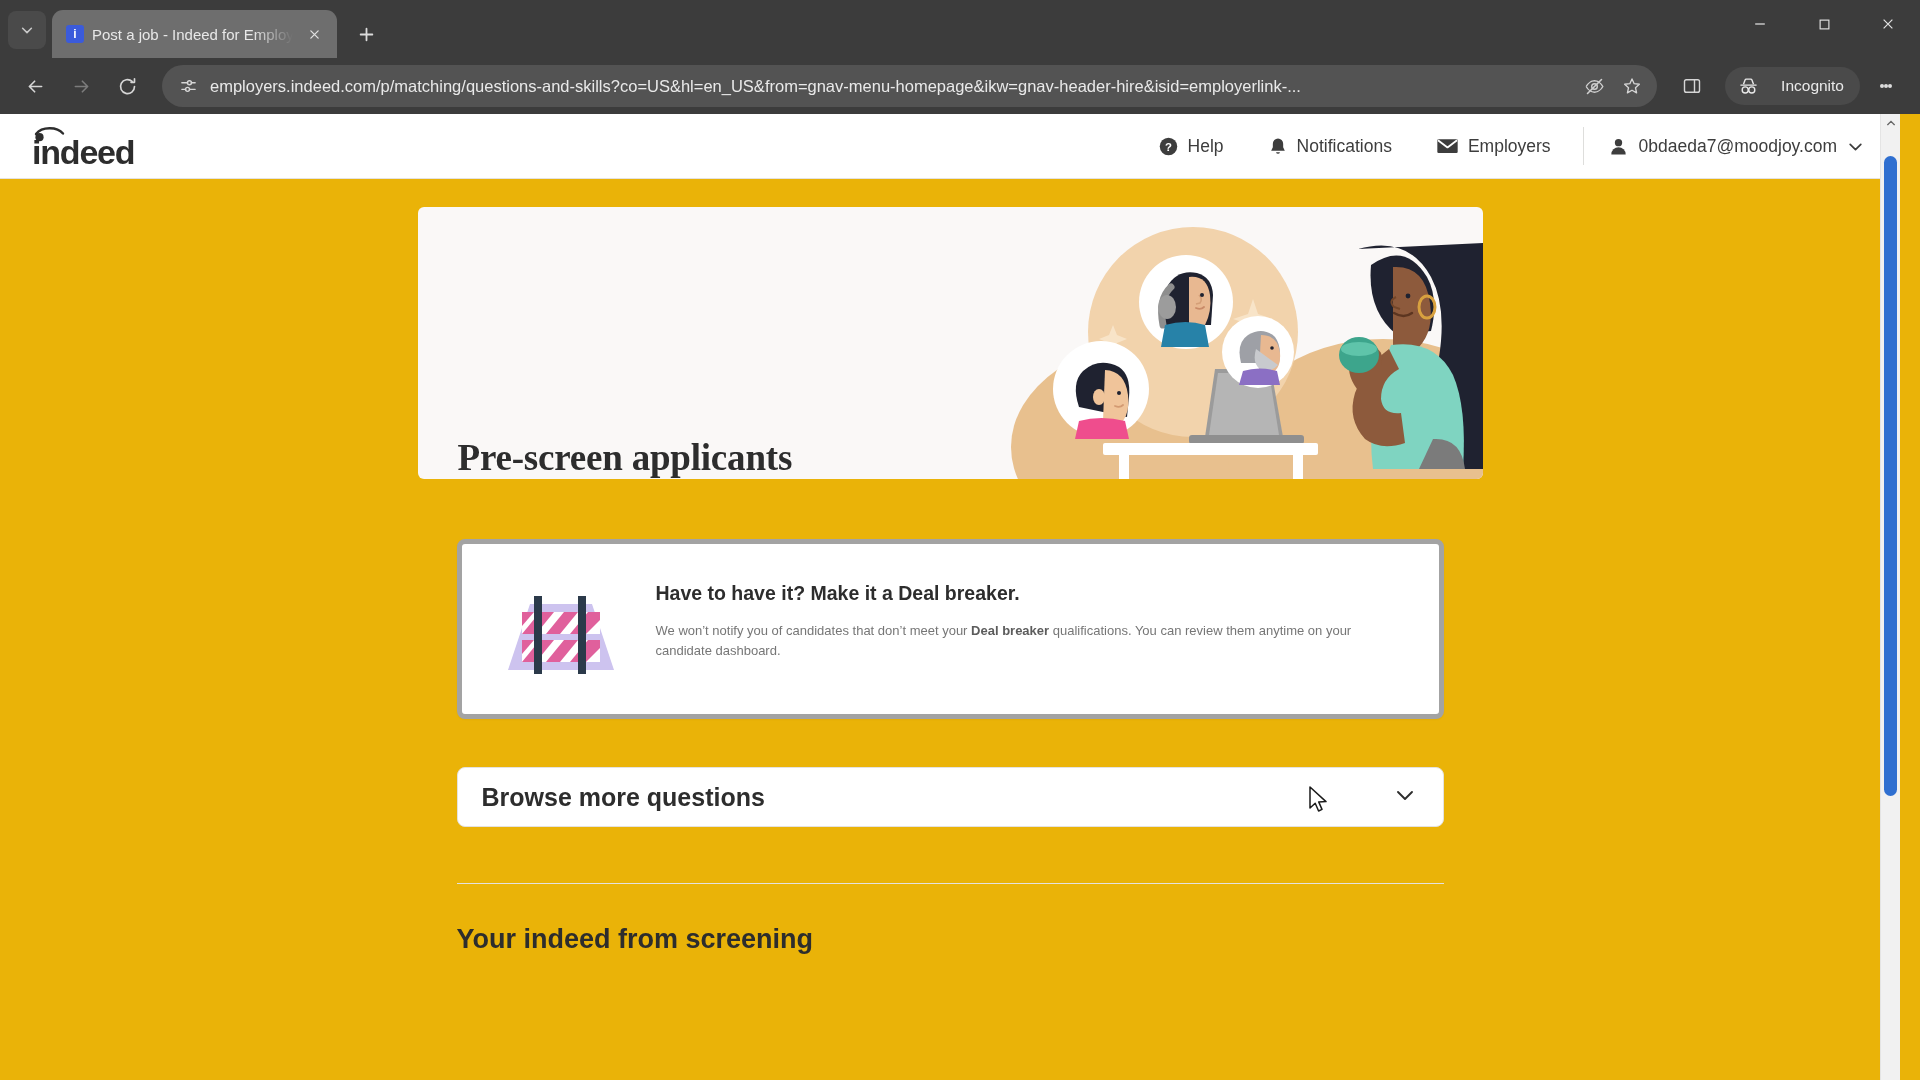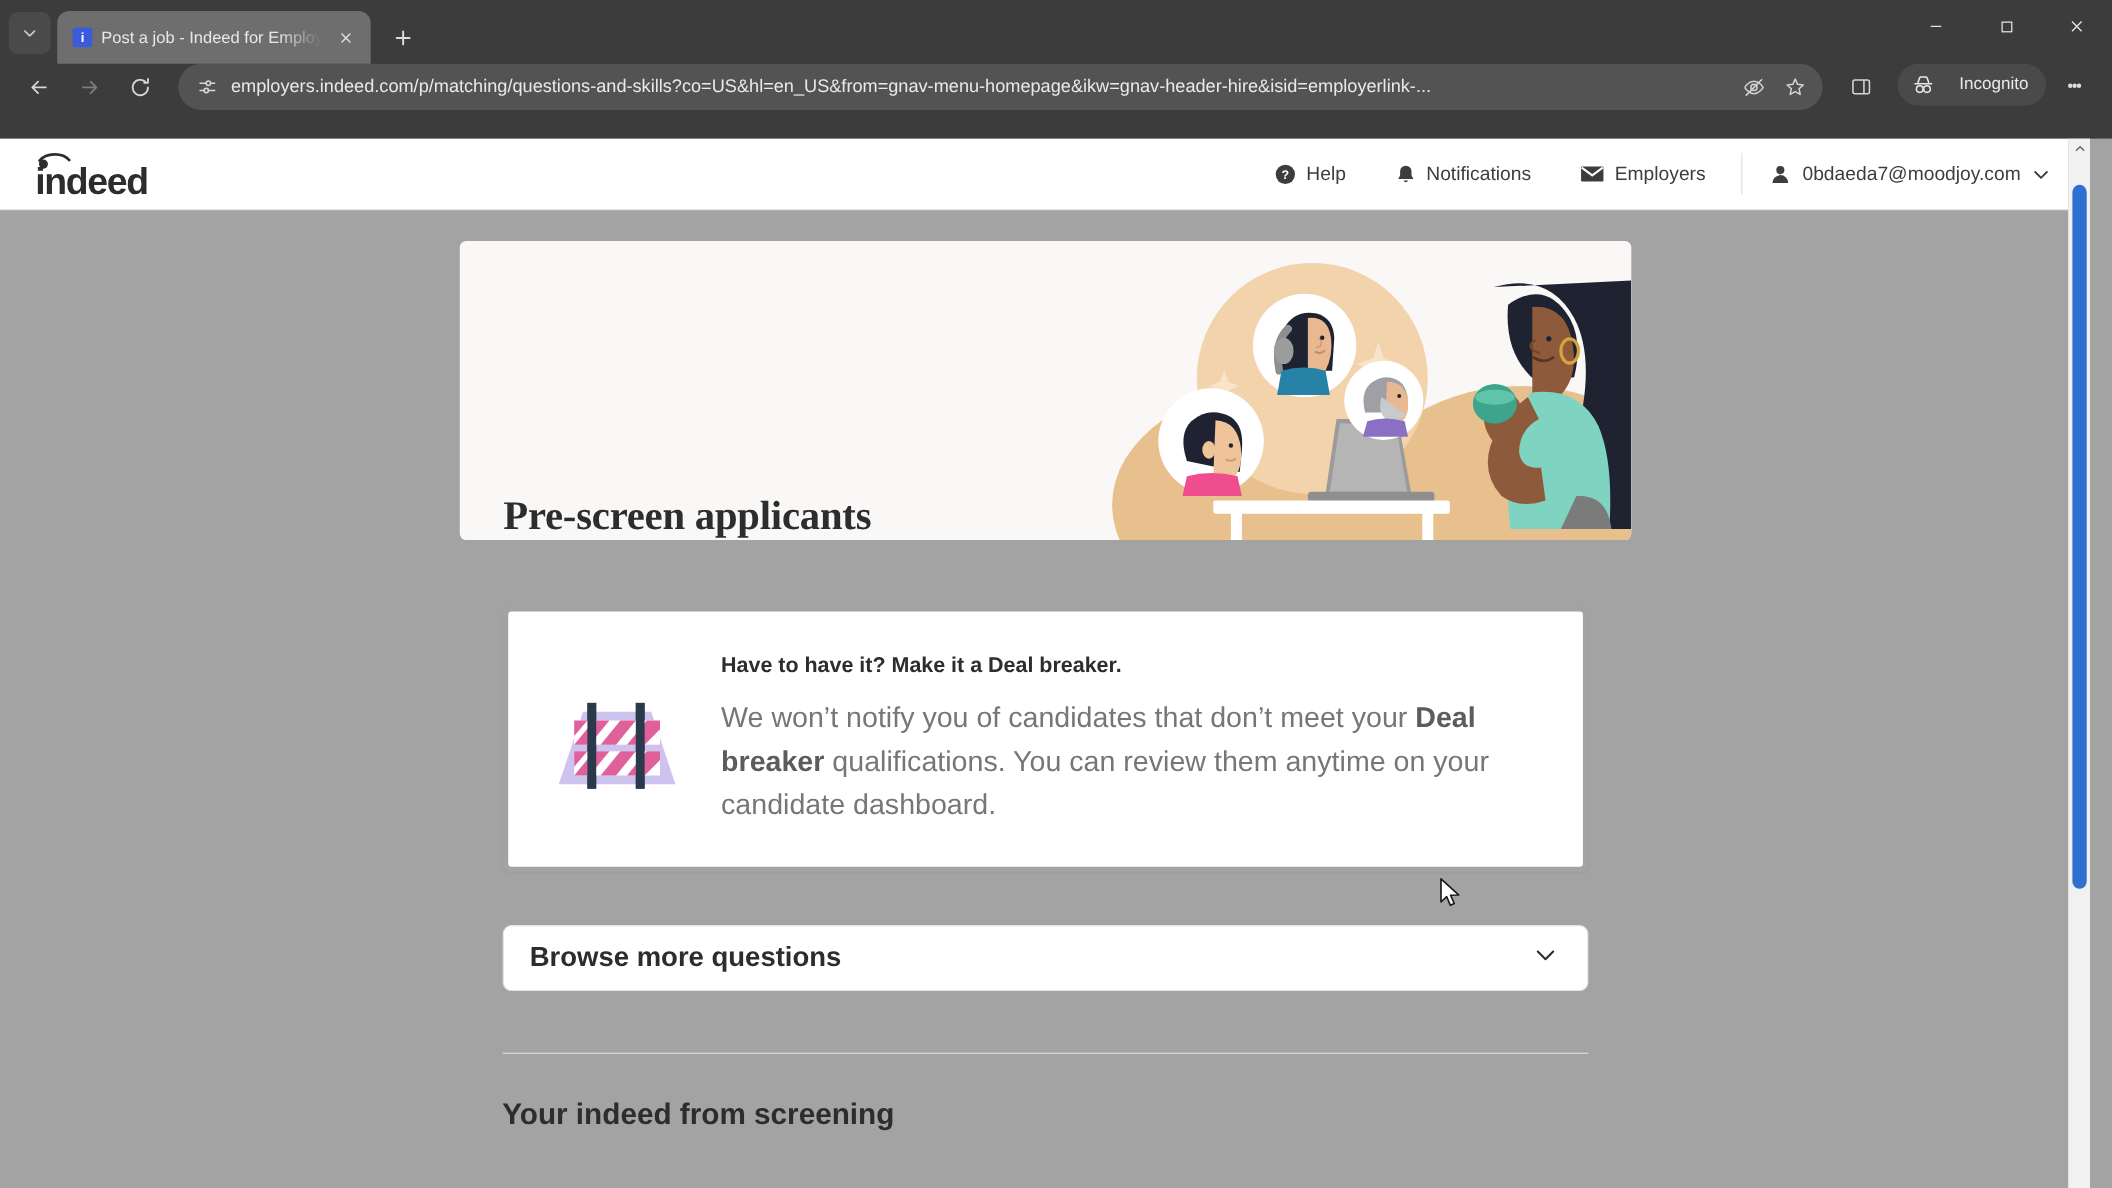--- a/index.html
+++ b/index.html
@@ -54,21 +54,21 @@
   .wincontrols {
     position: absolute; right: 0; top: 0; height: 48px; display: flex;
   }
   .winbtn {
     width: 64px; height: 48px; display: flex; align-items: center; justify-content: center;
     cursor: pointer;
   }
   .winbtn svg { stroke: #e3e3e3; }
 
   .toolbar {
-    height: 56px; background: #3c3c3c; display: flex; align-items: flex-start;
+    height: 56px; background: #3c3c3c; display: flex; align-items: center;
     padding: 0 14px; gap: 4px;
   }
   .navbtn {
     width: 42px; height: 42px; border-radius: 50%; display: flex;
     align-items: center; justify-content: center; cursor: pointer; flex: 0 0 42px;
   }
   .navbtn svg { stroke: #d6d6d6; fill: none; }
   .navbtn.disabled svg { stroke: #7c7c7c; }
 
   .omnibox {
@@ -87,21 +87,21 @@
   .incognito-pill {
     height: 38px; border-radius: 19px; background: #4a4a4a; display: flex;
     align-items: center; gap: 22px; padding: 0 16px 0 13px; margin-left: 8px; cursor: pointer;
   }
   .incognito-pill span { color: #e9e9e9; font-size: 15.5px; }
   .kebab { width: 40px; height: 40px; display:flex; align-items:center; justify-content:center; cursor:pointer; margin-left:2px; }
   .kebab i { display:block; width:4px; height:4px; border-radius:50%; background:#dcdcdc; margin:2px 0;}
 
   
   .viewport {
-    flex: 1; background: #a3a3a3; position: relative; overflow: hidden; margin-top: 12px;
+    flex: 1; background: #eab308; position: relative; overflow: hidden;
   }
   .page { width: 1900px; height: 100%; position: relative; }
 
   .site-header {
     height: 65px; background: #fff; border-bottom: 1px solid #e4e2e0;
     display: flex; align-items: center; padding: 0 28px 0 26px;
   }
   .logo { display: flex; align-items: center; cursor: pointer; }
   .header-right { margin-left: auto; display: flex; align-items: center; }
   .hnav {
@@ -126,21 +126,21 @@
   .hero-art { position: absolute; right: 0; bottom: 0; width: 530px; height: 272px; }
 
   .card {
     width: 987px; margin: 60px auto 0; background: #fff; border: 5px solid #a3a3a3;
     border-radius: 8px; display: flex; gap: 30px; padding: 34px 40px 36px 34px;
     box-shadow: 0 1px 2px rgba(0,0,0,0.03);
   }
   .card-icon { flex: 0 0 130px; display: flex; align-items: center; justify-content: center; }
   .card-body { flex: 1; padding-top: 4px; }
   .card-title { font-size: 19.5px; font-weight: 700; color: #2d2d2d; margin-bottom: 16px; }
-  .card-text { font-size: 26px; line-height: 1.52; color: #767676; max-width: 720px; }
+  .card-text { font-size: 13px; line-height: 1.52; color: #767676; max-width: 720px; }
   .card-text b { color: #5c5c5c; font-weight: 700; }
 
   .browse {
     width: 987px; margin: 48px auto 0; height: 60px; border: 1px solid #e4e2e0;
     border-radius: 8px; display: flex; align-items: center; padding: 0 26px 0 24px;
     cursor: pointer; background: #fff;
   }
   .browse-label { font-size: 25px; font-weight: 700; color: #2d2d2d; }
   .browse-chevron { margin-left: auto; }
 

